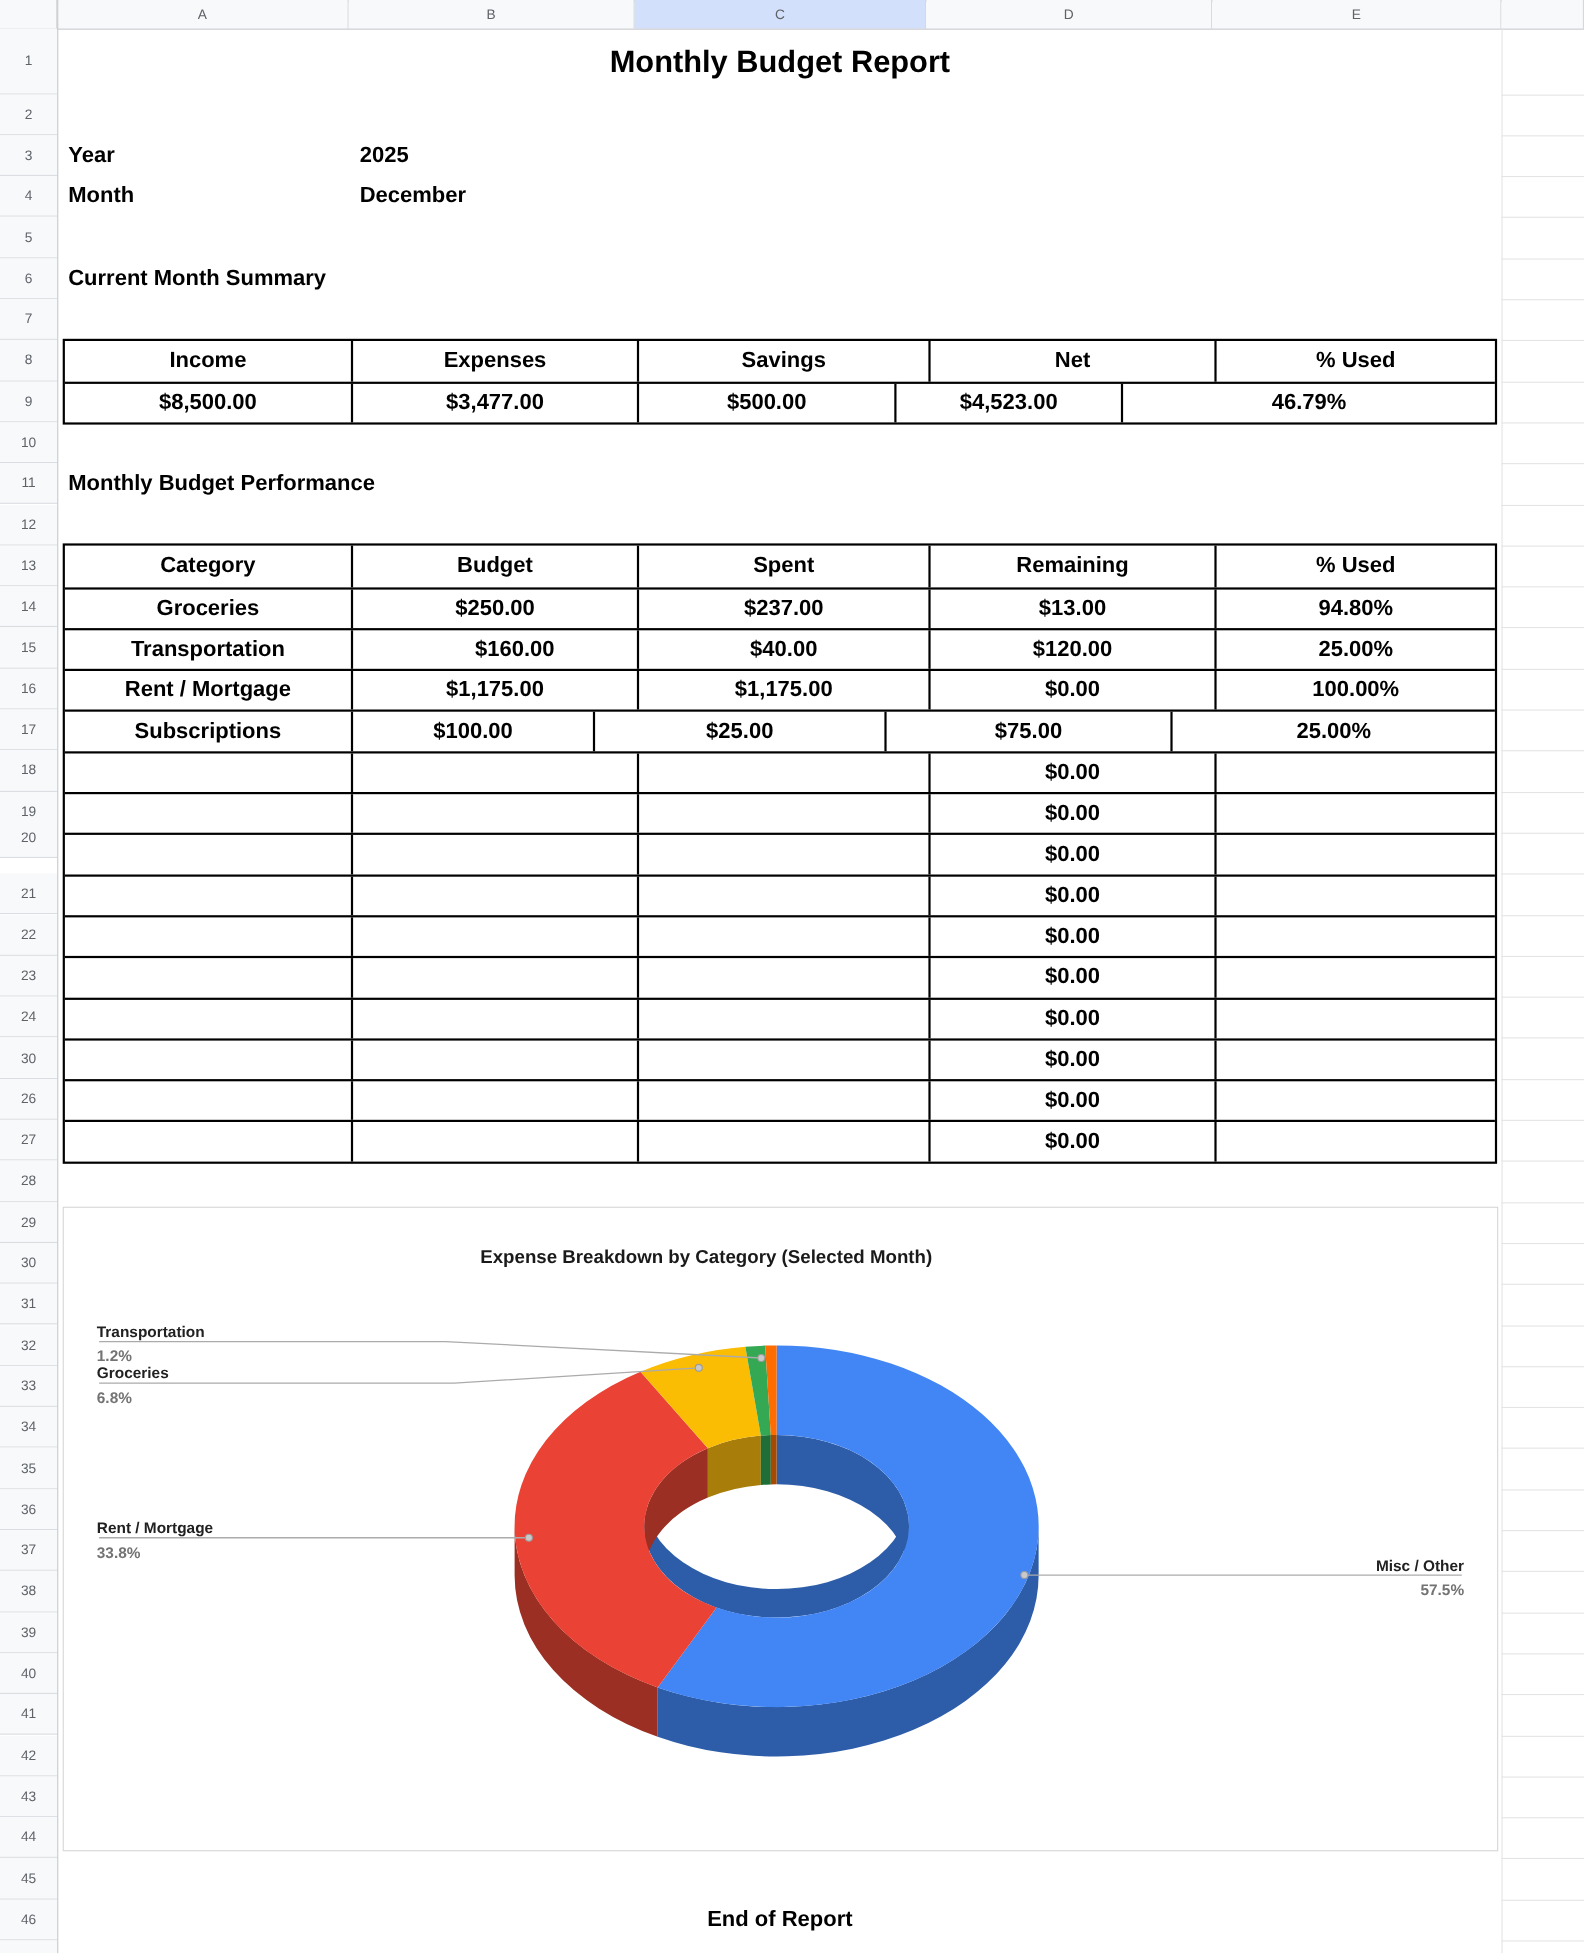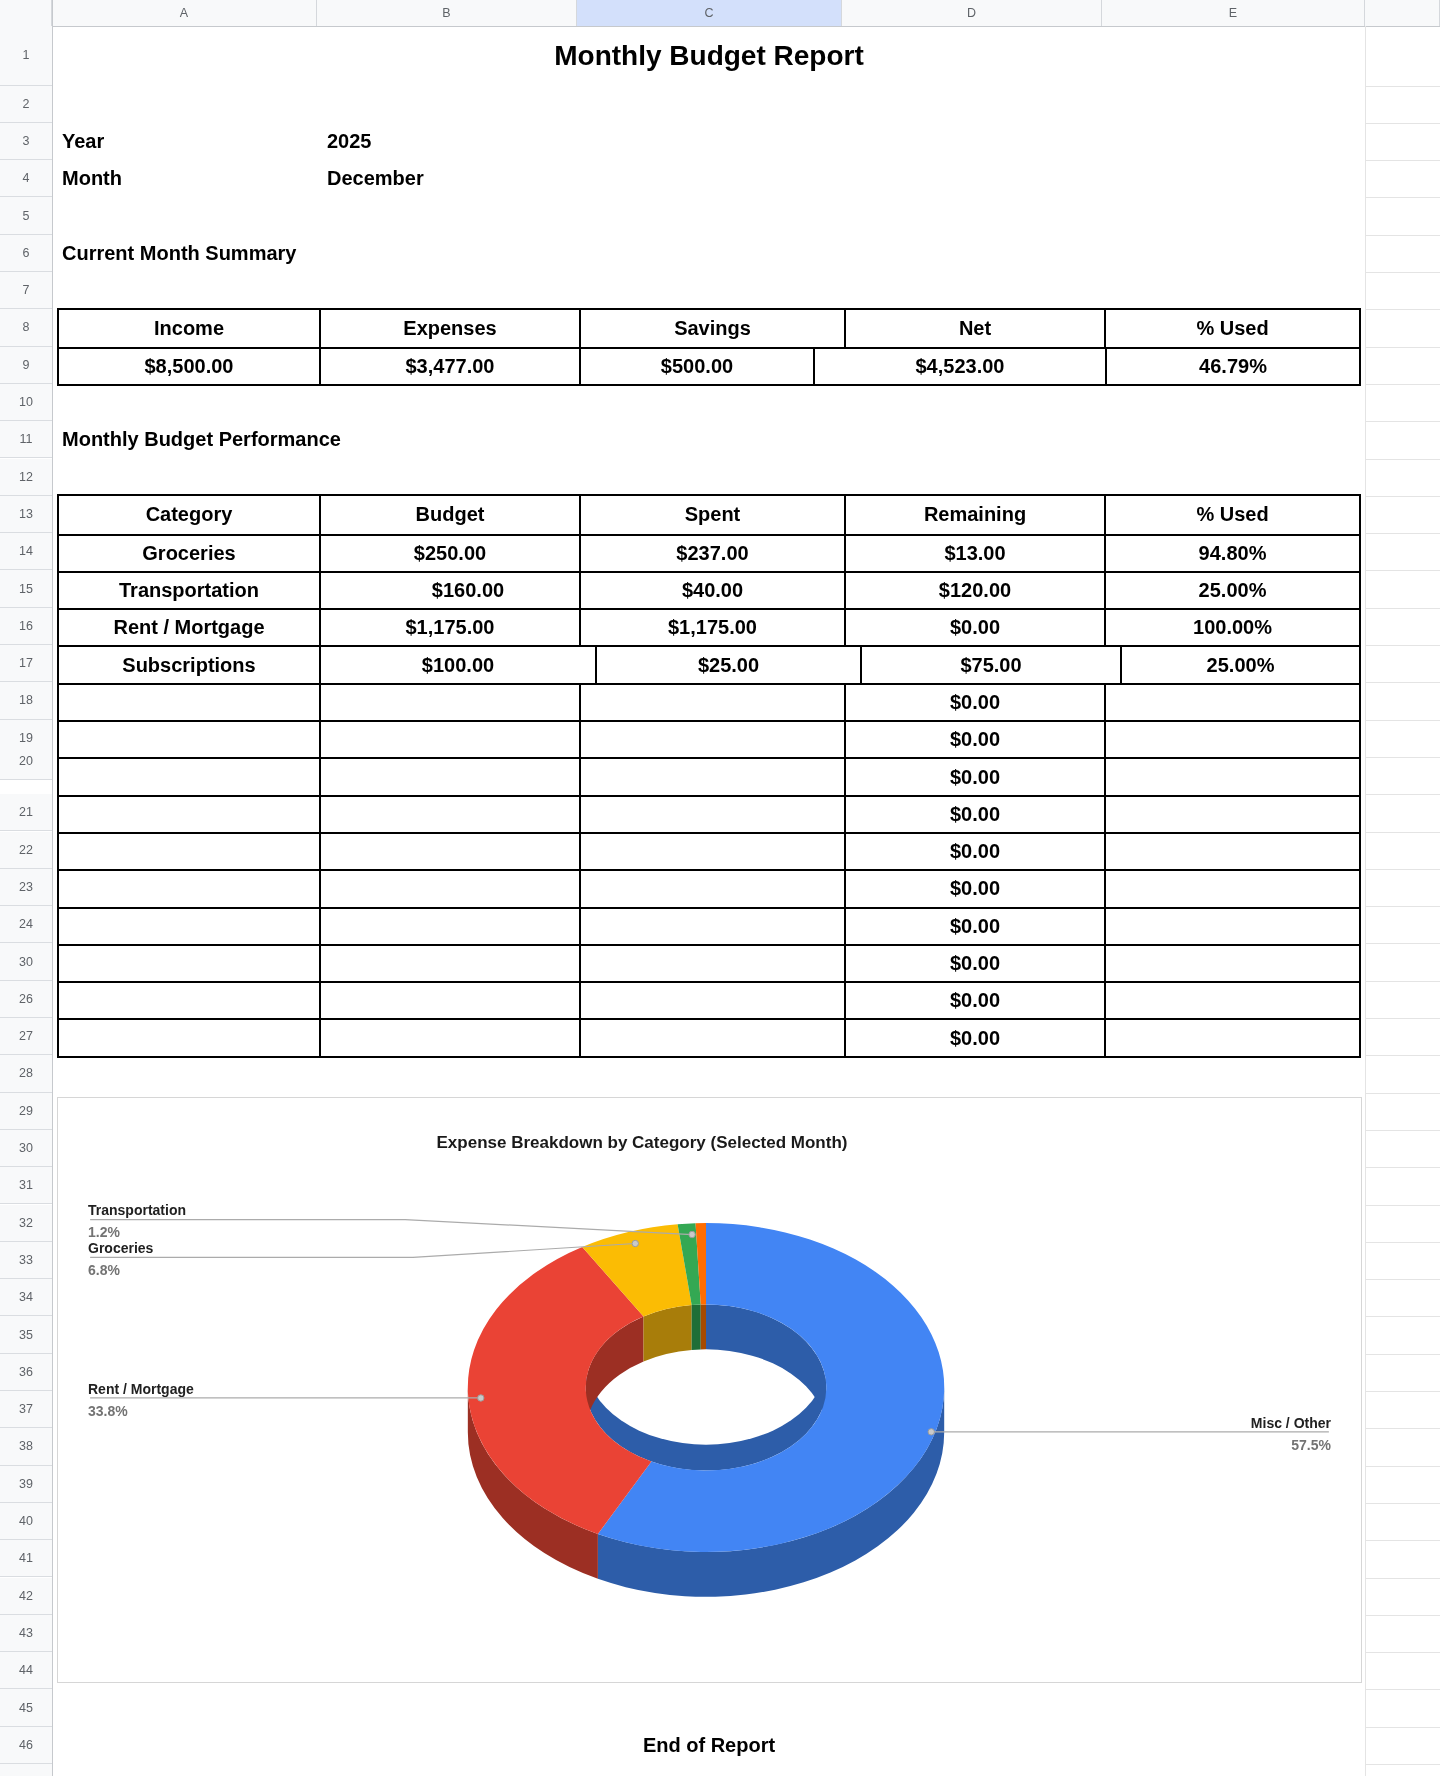--- a/index.html
+++ b/index.html
@@ -153,21 +153,21 @@
         <div class="t-cell" style="width: 260px;">Income</div>
         <div class="t-cell" style="width: 260px;">Expenses</div>
         <div class="t-cell" style="width: 265px;">Savings</div>
         <div class="t-cell" style="width: 260px;">Net</div>
         <div class="t-cell" style="width: auto; flex: 1 1 0%;">% Used</div>
       </div>
       <div class="t-row">
         <div class="t-cell" style="width: 260px;">$8,500.00</div>
         <div class="t-cell" style="width: 260px;">$3,477.00</div>
         <div class="t-cell" style="width: 234px;">$500.00</div>
-        <div class="t-cell" style="width: 292px;">$4,523.00</div>
+        <div class="t-cell" style="width: 206px;">$4,523.00</div>
         <div class="t-cell" style="width: auto; flex: 1 1 0%;">46.79%</div>
       </div>
     </div>
     <div class="sheet-table" style="left: 57px; top: 494.3px; width: 1304px;">
       <div class="t-row">
         <div class="t-cell" style="width: 260px;">Category</div>
         <div class="t-cell" style="width: 260px;">Budget</div>
         <div class="t-cell" style="width: 265px;">Spent</div>
         <div class="t-cell" style="width: 260px;">Remaining</div>
         <div class="t-cell" style="width: auto; flex: 1 1 0%;">% Used</div>
@@ -188,21 +188,21 @@
       </div>
       <div class="t-row">
         <div class="t-cell" style="width: 260px;">Rent / Mortgage</div>
         <div class="t-cell" style="width: 260px;">$1,175.00</div>
         <div class="t-cell" style="width: 265px;">$1,175.00</div>
         <div class="t-cell" style="width: 260px;">$0.00</div>
         <div class="t-cell" style="width: auto; flex: 1 1 0%;">100.00%</div>
       </div>
       <div class="t-row">
         <div class="t-cell" style="width: 260px;">Subscriptions</div>
-        <div class="t-cell" style="width: 276px;">$100.00</div>
+        <div class="t-cell" style="width: 220px;">$100.00</div>
         <div class="t-cell" style="width: 265px;">$25.00</div>
         <div class="t-cell" style="width: 260px;">$75.00</div>
         <div class="t-cell" style="width: auto; flex: 1 1 0%;">25.00%</div>
       </div>
       <div class="t-row">
         <div class="t-cell" style="width: 260px;"></div>
         <div class="t-cell" style="width: 260px;"></div>
         <div class="t-cell" style="width: 265px;"></div>
         <div class="t-cell" style="width: 260px;">$0.00</div>
         <div class="t-cell" style="width: auto; flex: 1 1 0%;"></div>

